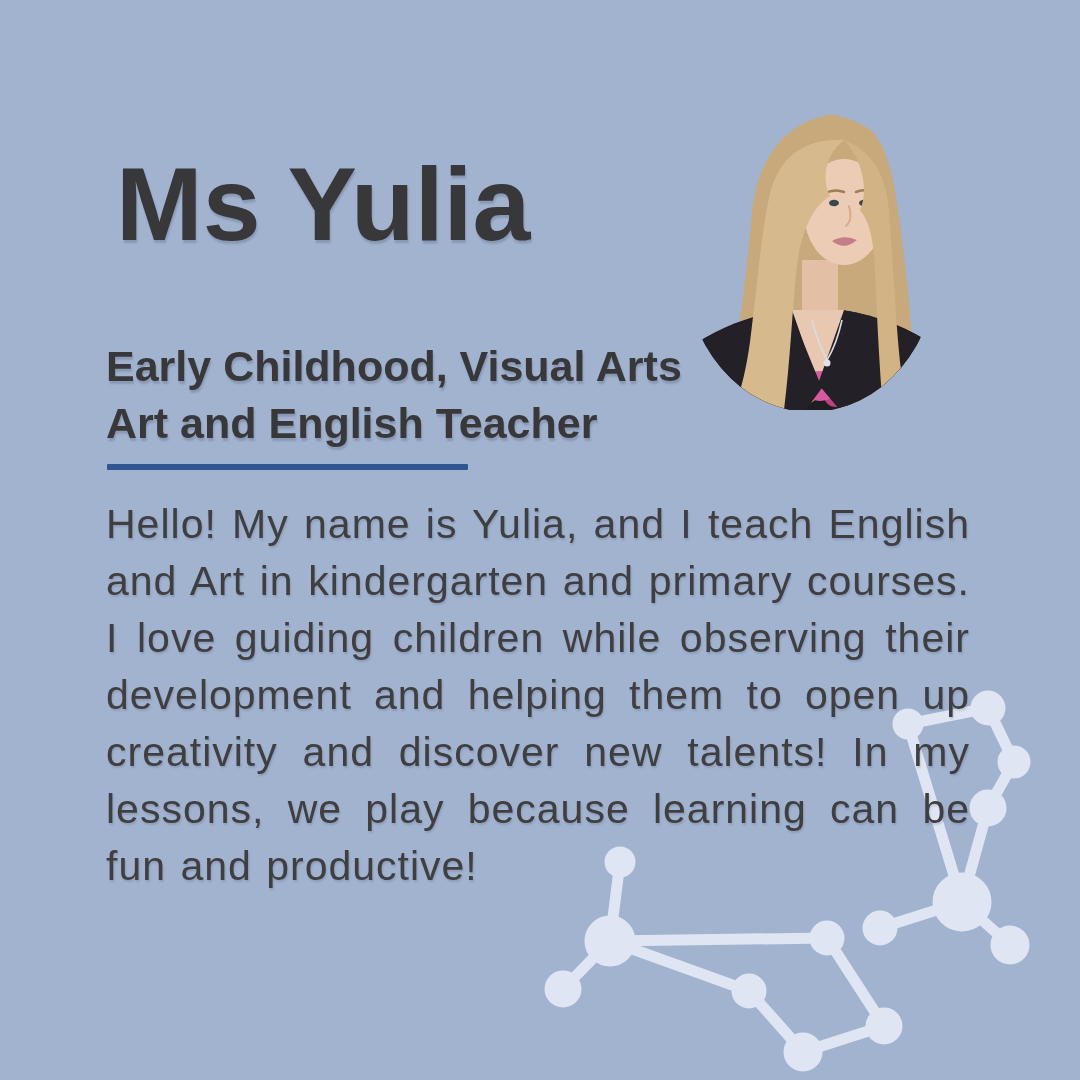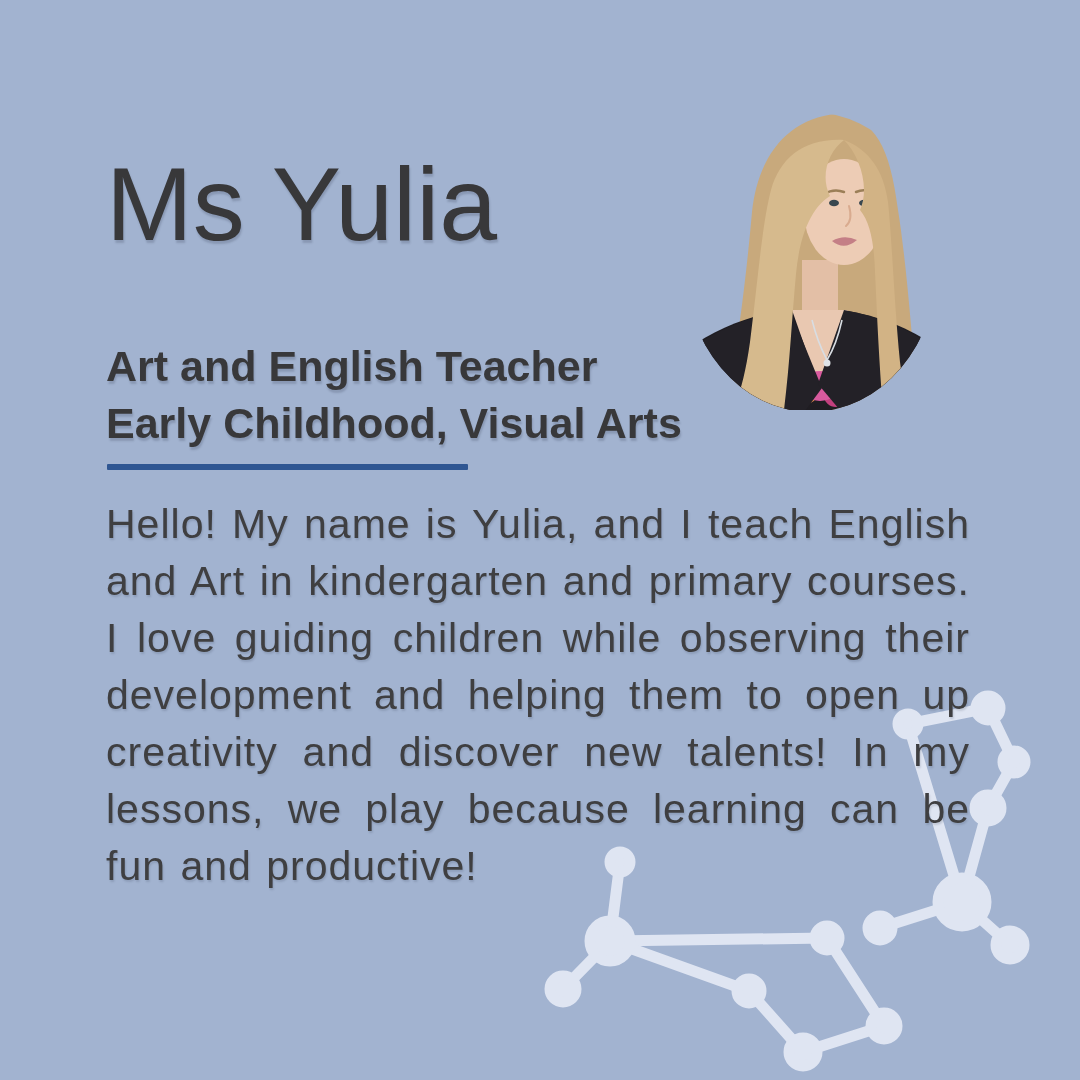--- a/index.html
+++ b/index.html
@@ -11,22 +11,22 @@
   }
   *{margin:0;padding:0;box-sizing:border-box;}
   html,body{width:1080px;height:1080px;}
   body{font-family:"Liberation Sans",sans-serif;background:var(--background);}
   .canvas{
     position:relative;width:1080px;height:1080px;
     background:var(--background);overflow:hidden;
   }
   .constellations{position:absolute;left:0;top:0;width:1080px;height:1080px;}
   .name{
-    position:absolute;left:106px;top:150px;
-    font-size:104px;font-weight:400;letter-spacing:0px;line-height:1.05;
+    position:absolute;left:116px;top:150px;
+    font-size:104px;font-weight:700;letter-spacing:0px;line-height:1.05;
     color:var(--heading);
     text-shadow:1px 3px 2px rgba(52,61,82,0.22);
   }
   .subtitle{
     position:absolute;left:106px;top:338px;
     font-size:43px;font-weight:700;line-height:57px;
     color:var(--heading);
     text-shadow:1px 3px 2px rgba(52,61,82,0.22);
   }
   .divider{
@@ -128,21 +128,21 @@
           <path d="M126 210 C 132 234, 139 246, 141 250 C 146 242, 152 228, 156 210" stroke="#d8dde2" stroke-width="1.6" fill="none"></path>
           <circle cx="141" cy="253" r="3.5" fill="#dfe3e8"></circle>
         </g>
       </g>
     </svg>
   </div>
 
   <h1 class="name">Ms Yulia</h1>
 
   <div class="subtitle">
+    <div>Early Childhood, Visual Arts</div>
     <div>Art and English Teacher</div>
-    <div>Early Childhood, Visual Arts</div>
   </div>
 
   <div class="divider"></div>
 
   <p class="bio">Hello! My name is Yulia, and I teach English and Art in kindergarten and primary courses. I love guiding children while observing their development and helping them to open up creativity and discover new talents! In my lessons, we play because learning can be fun and productive!</p>
 
 </div>
 
 </body></html>

